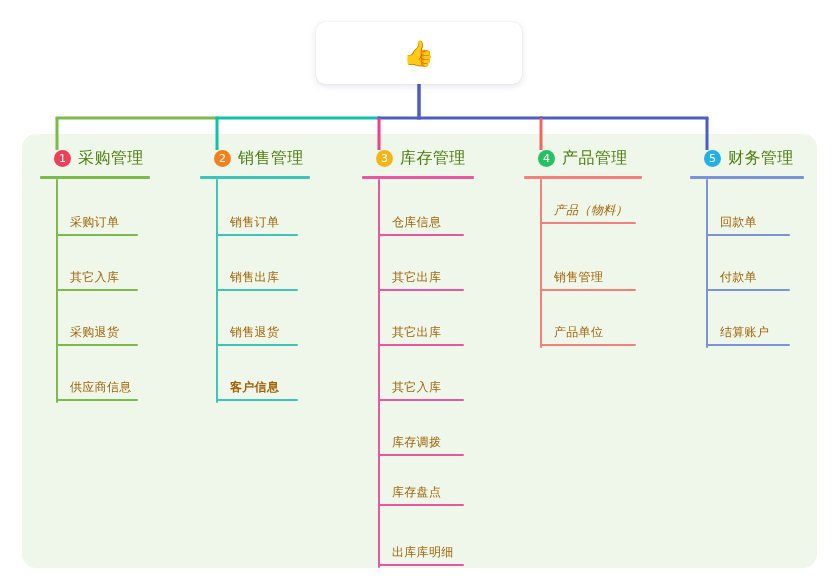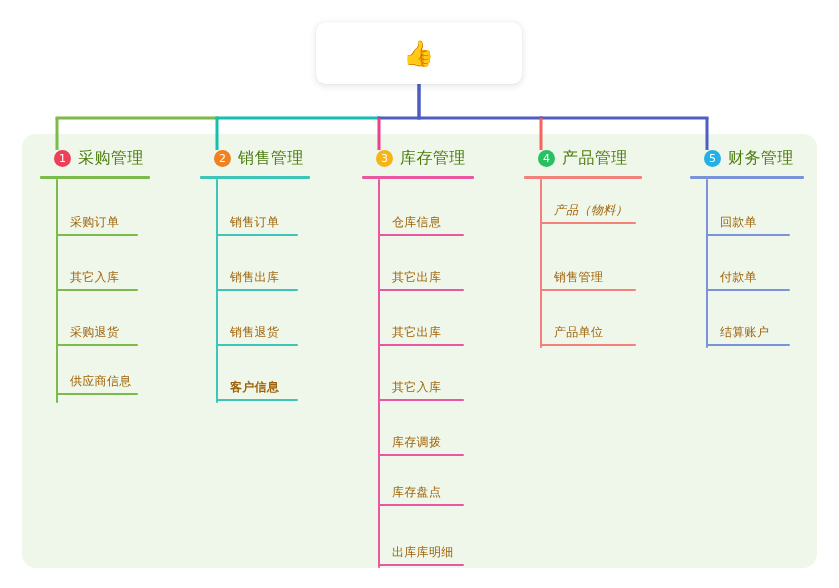--- a/index.html
+++ b/index.html
@@ -176,21 +176,21 @@
           <div class="leaf-rule" style="width: 82px; background: rgb(124, 186, 75);"></div>
         </div>
         <div class="leaf" style="top: 111px; height: 34px; width: 112px;">
           <span class="leaf-label">其它入库</span>
           <div class="leaf-rule" style="width: 82px; background: rgb(124, 186, 75);"></div>
         </div>
         <div class="leaf" style="top: 166px; height: 34px; width: 112px;">
           <span class="leaf-label">采购退货</span>
           <div class="leaf-rule" style="width: 82px; background: rgb(124, 186, 75);"></div>
         </div>
-        <div class="leaf" style="top: 215px; height: 34px; width: 112px;">
+        <div class="leaf" style="top: 221px; height: 34px; width: 112px;">
           <span class="leaf-label">供应商信息</span>
           <div class="leaf-rule" style="width: 82px; background: rgb(124, 186, 75);"></div>
         </div>
       </div>
       <div class="column" style="left: 200px;">
         <div class="col-head">
           <span class="badge" style="background: rgb(240, 129, 30);">2</span>
           <span class="col-title">销售管理</span>
         </div>
         <div class="head-rule" style="width: 110px; background: rgb(63, 197, 183);"></div>

